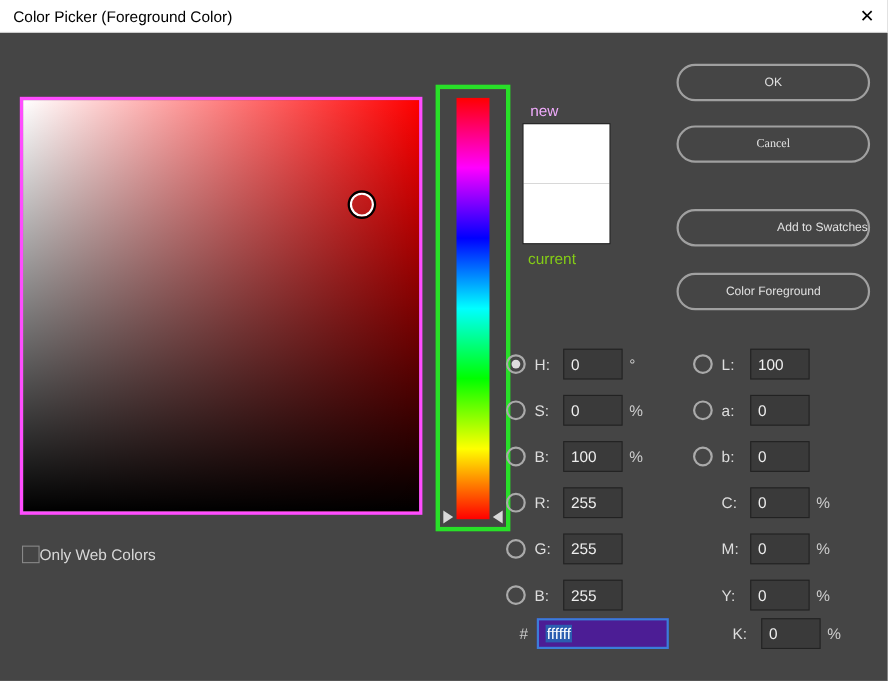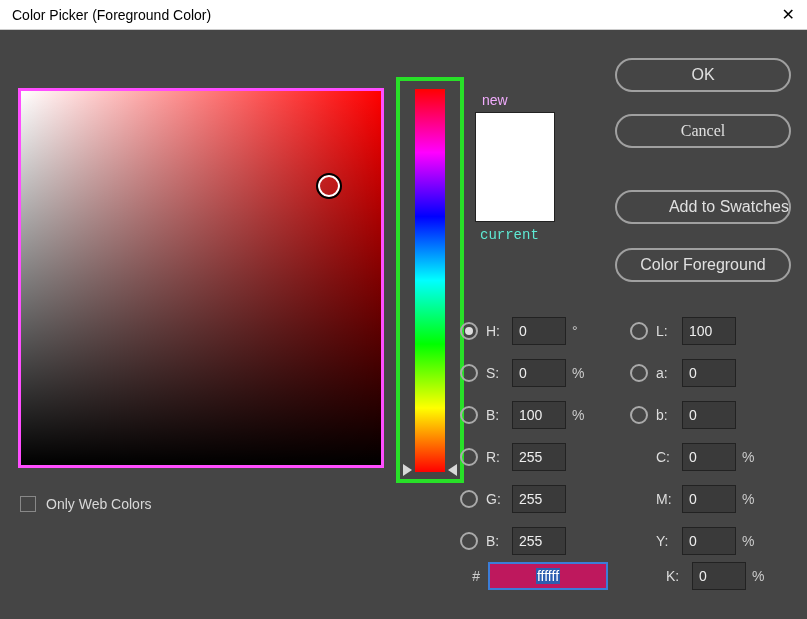--- a/index.html
+++ b/index.html
@@ -50,55 +50,55 @@
     .hue-ptr-r { right: 3px; border-right: 9px solid #d8d8d8; }
     
     .swatch-box {
       position: absolute; left: 475px; top: 82px; width: 80px; height: 110px;
       border: 1px solid #222;
     }
     .swatch-new, .swatch-cur { width: 100%; height: 50%; }
     .swatch-new { background: #fff; }
     .swatch-cur { background: #fff; }
     .lbl-new { position: absolute; left: 482px; top: 62px; color: #f0abfc; }
-    .lbl-cur { position: absolute; left: 480px; top: 197px; color: #5eead4; font-family: Liberation Mono, monospace; }
+    .lbl-cur { position: absolute; left: 480px; top: 197px; color: #84cc16; }
     
     .btn {
       position: absolute; left: 615px; width: 176px; height: 34px;
       border: 2px solid #a0a0a0; border-radius: 17px; background: transparent;
-      color: #e0e0e0; font-size: 16px; text-align: center; line-height: 30px;
+      color: #e0e0e0; font-size: 11px; text-align: center; line-height: 30px;
       cursor: default;
     }
     .btn-ok { top: 28px; }
     .btn-cancel { top: 84px; font-family: Liberation Serif, serif; }
     .btn-swatch { top: 160px; text-align: right; }
     .btn-lib { top: 218px; }
     
-    .web-row { position: absolute; left: 20px; top: 466px; display: flex; align-items: center; gap: 10px; }
+    .web-row { position: absolute; left: 20px; top: 466px; display: flex; align-items: center; }
     .checkbox { width: 16px; height: 16px; border: 1px solid #888; background: transparent; }
     
     .grid { position: absolute; left: 460px; top: 280px; width: 330px; }
     .row { display: flex; align-items: center; height: 42px; }
     .radio {
       width: 18px; height: 18px; border: 2px solid #aaa; border-radius: 50%;
       display: flex; align-items: center; justify-content: center; margin-right: 8px;
     }
     .radio.sel::after { content: ""; width: 8px; height: 8px; border-radius: 50%; background: #ddd; }
     .lab { width: 26px; color: #ddd; }
     .num {
       width: 54px; height: 28px; background: #3a3a3a; border: 1px solid #222;
       color: #eee; padding: 0 6px; font-size: 14px; line-height: 26px;
     }
     .unit { width: 20px; margin-left: 6px; color: #ccc; }
     .gap { width: 38px; }
     .hex-row { position: absolute; left: 460px; top: 532px; display: flex; align-items: center; }
     .hash { width: 20px; color: #ccc; text-align: right; margin-right: 8px; }
     .hex-input {
-      width: 120px; height: 28px; background: #be185d; border: 2px solid #3b7dd8;
-      color: #eee; padding: 0 6px; font-size: 14px; line-height: 24px; text-align: center;
+      width: 120px; height: 28px; background: #4c1d95; border: 2px solid #3b7dd8;
+      color: #eee; padding: 0 6px; font-size: 14px; line-height: 24px;
     }
     .hex-sel { background: #2b5db0; color: #fff; padding: 0 1px; }
   </style>
 </head>
 <body>
 
 <div class="titlebar">
   <span>Color Picker (Foreground Color)</span>
   <span class="close-x">✕</span>
 </div>

